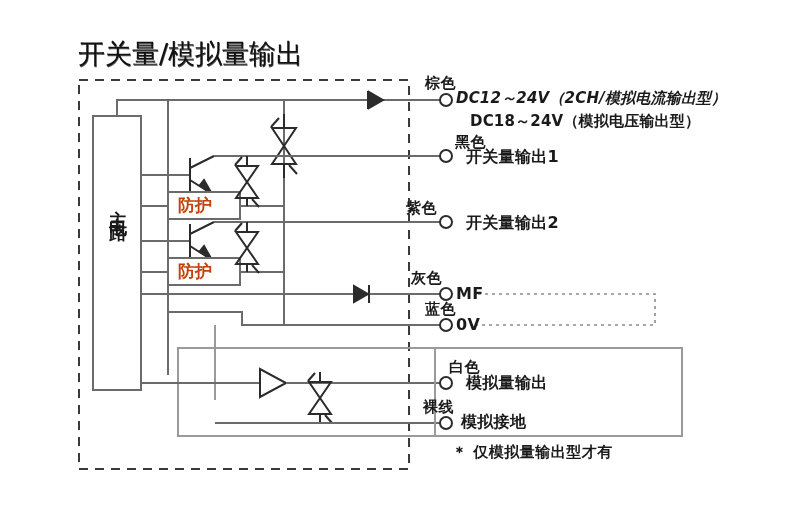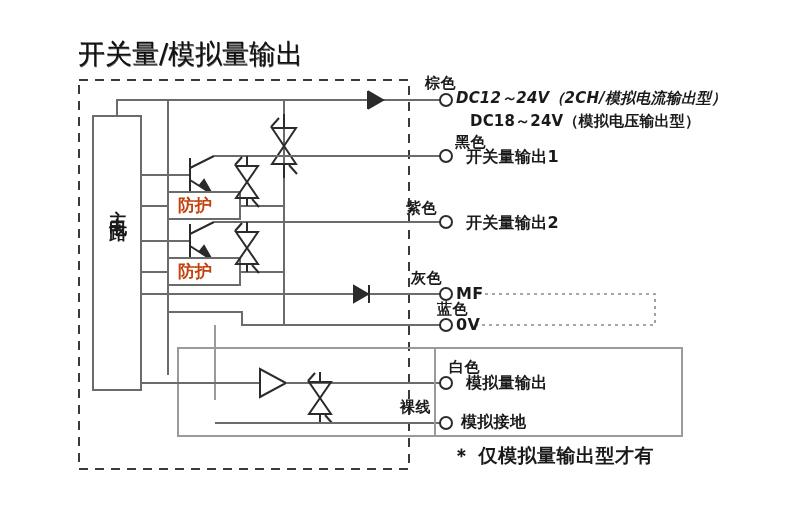--- a/index.html
+++ b/index.html
@@ -45,21 +45,21 @@
   }
   .term-text {
     font-size: 16px;
     letter-spacing: 0.3px;
   }
   .term-text-small {
     font-size: 15px;
     letter-spacing: 0.2px;
   }
   .footnote {
-    font-size: 19px;
+    font-size: 15px;
     letter-spacing: 0.5px;
   }
   .box-label {
     position: absolute;
     font-size: 17px;
     font-weight: bold;
     color: #c2410c;
     white-space: nowrap;
   }
   .vert-label {
@@ -216,22 +216,22 @@
 
 <div class="lbl wire-color" style="left:425px; top:133px;margin-left:30px;">黑色</div>
 <div class="lbl term-text" style="left:466px; top:147px;">开关量输出1</div>
 
 <div class="lbl wire-color" style="left:406px; top:199px;">紫色</div>
 <div class="lbl term-text" style="left:466px; top:213px;">开关量输出2</div>
 
 <div class="lbl wire-color" style="left:411px; top:269px;">灰色</div>
 <div class="lbl term-text" style="left:456px; top:284px;">MF</div>
 
-<div class="lbl wire-color" style="left:425px; top:300px;margin-left:12px;">蓝色</div>
+<div class="lbl wire-color" style="left:425px; top:300px;">蓝色</div>
 <div class="lbl term-text" style="left:456px; top:315px;">0V</div>
 
 <div class="lbl wire-color" style="left:413px; top:358px;margin-left:36px;">白色</div>
 <div class="lbl term-text" style="left:466px; top:373px;">模拟量输出</div>
 
-<div class="lbl wire-color" style="left:400px; top:398px;">裸线</div>
+<div class="lbl wire-color" style="left:423px; top:398px;">裸线</div>
 <div class="lbl term-text" style="left:461px; top:412px;">模拟接地</div>
 
 <div class="lbl footnote" style="left:452px; top:443px;">＊ 仅模拟量输出型才有</div>
 
 </body></html>

